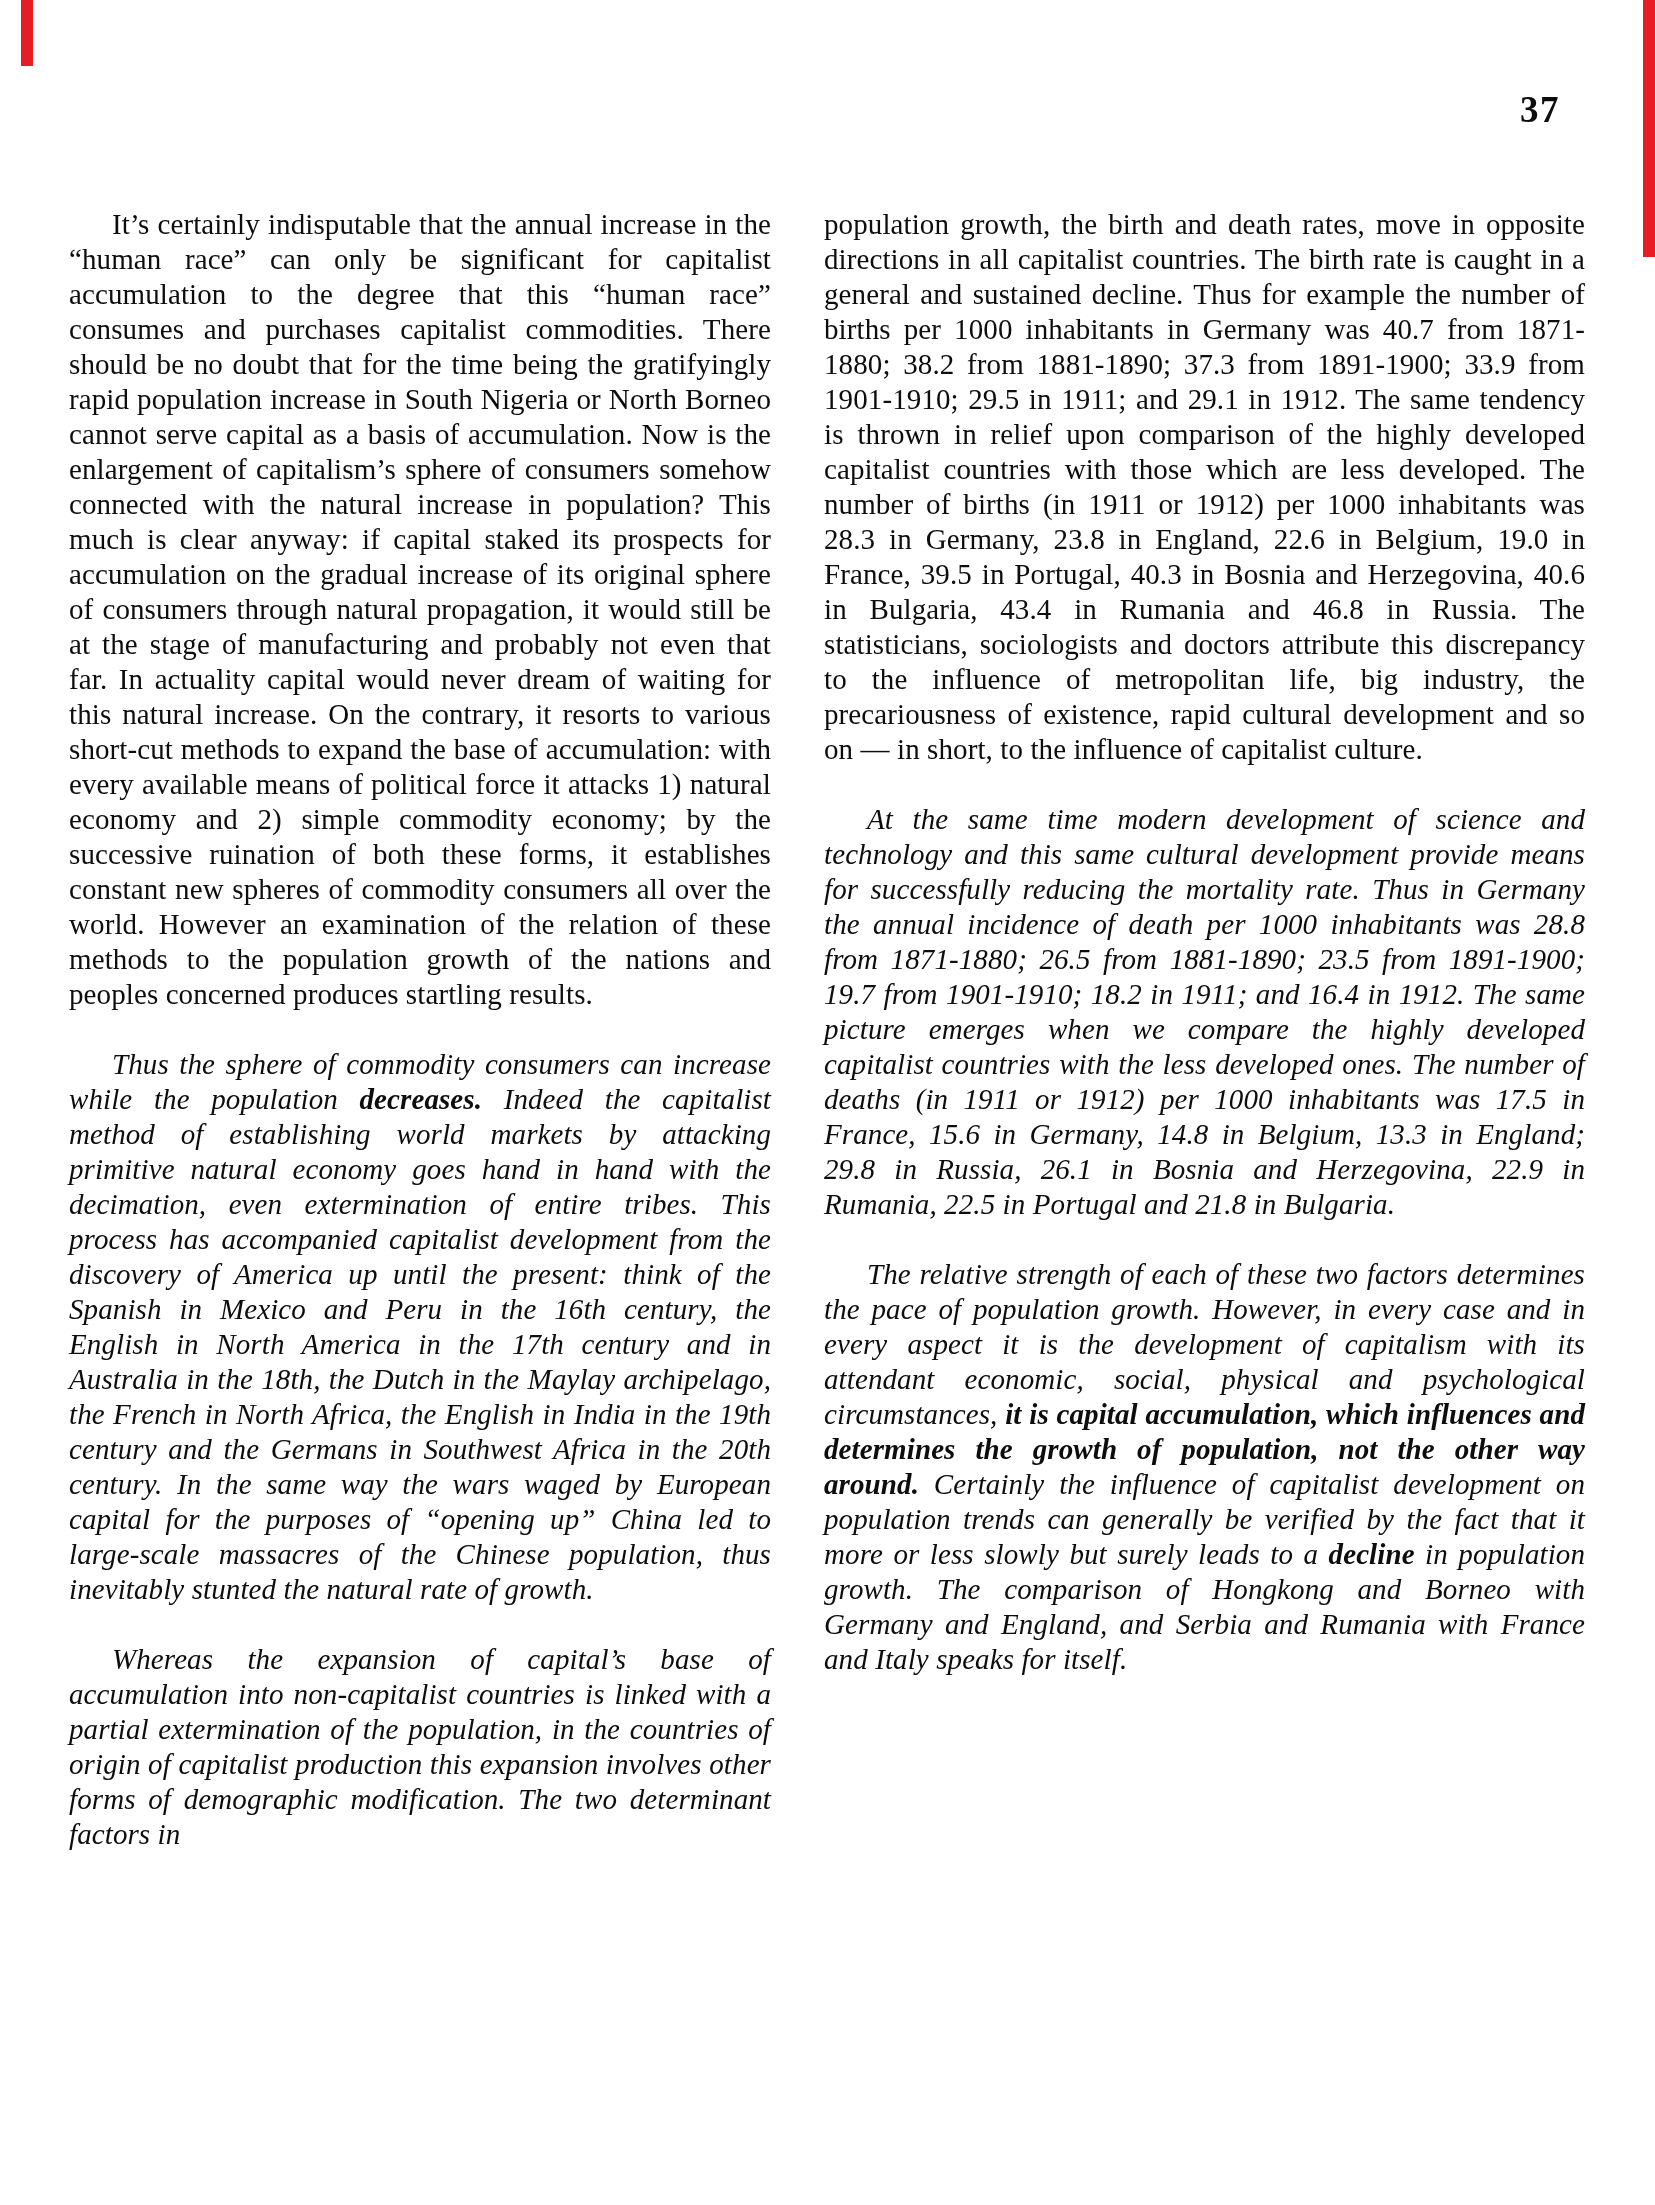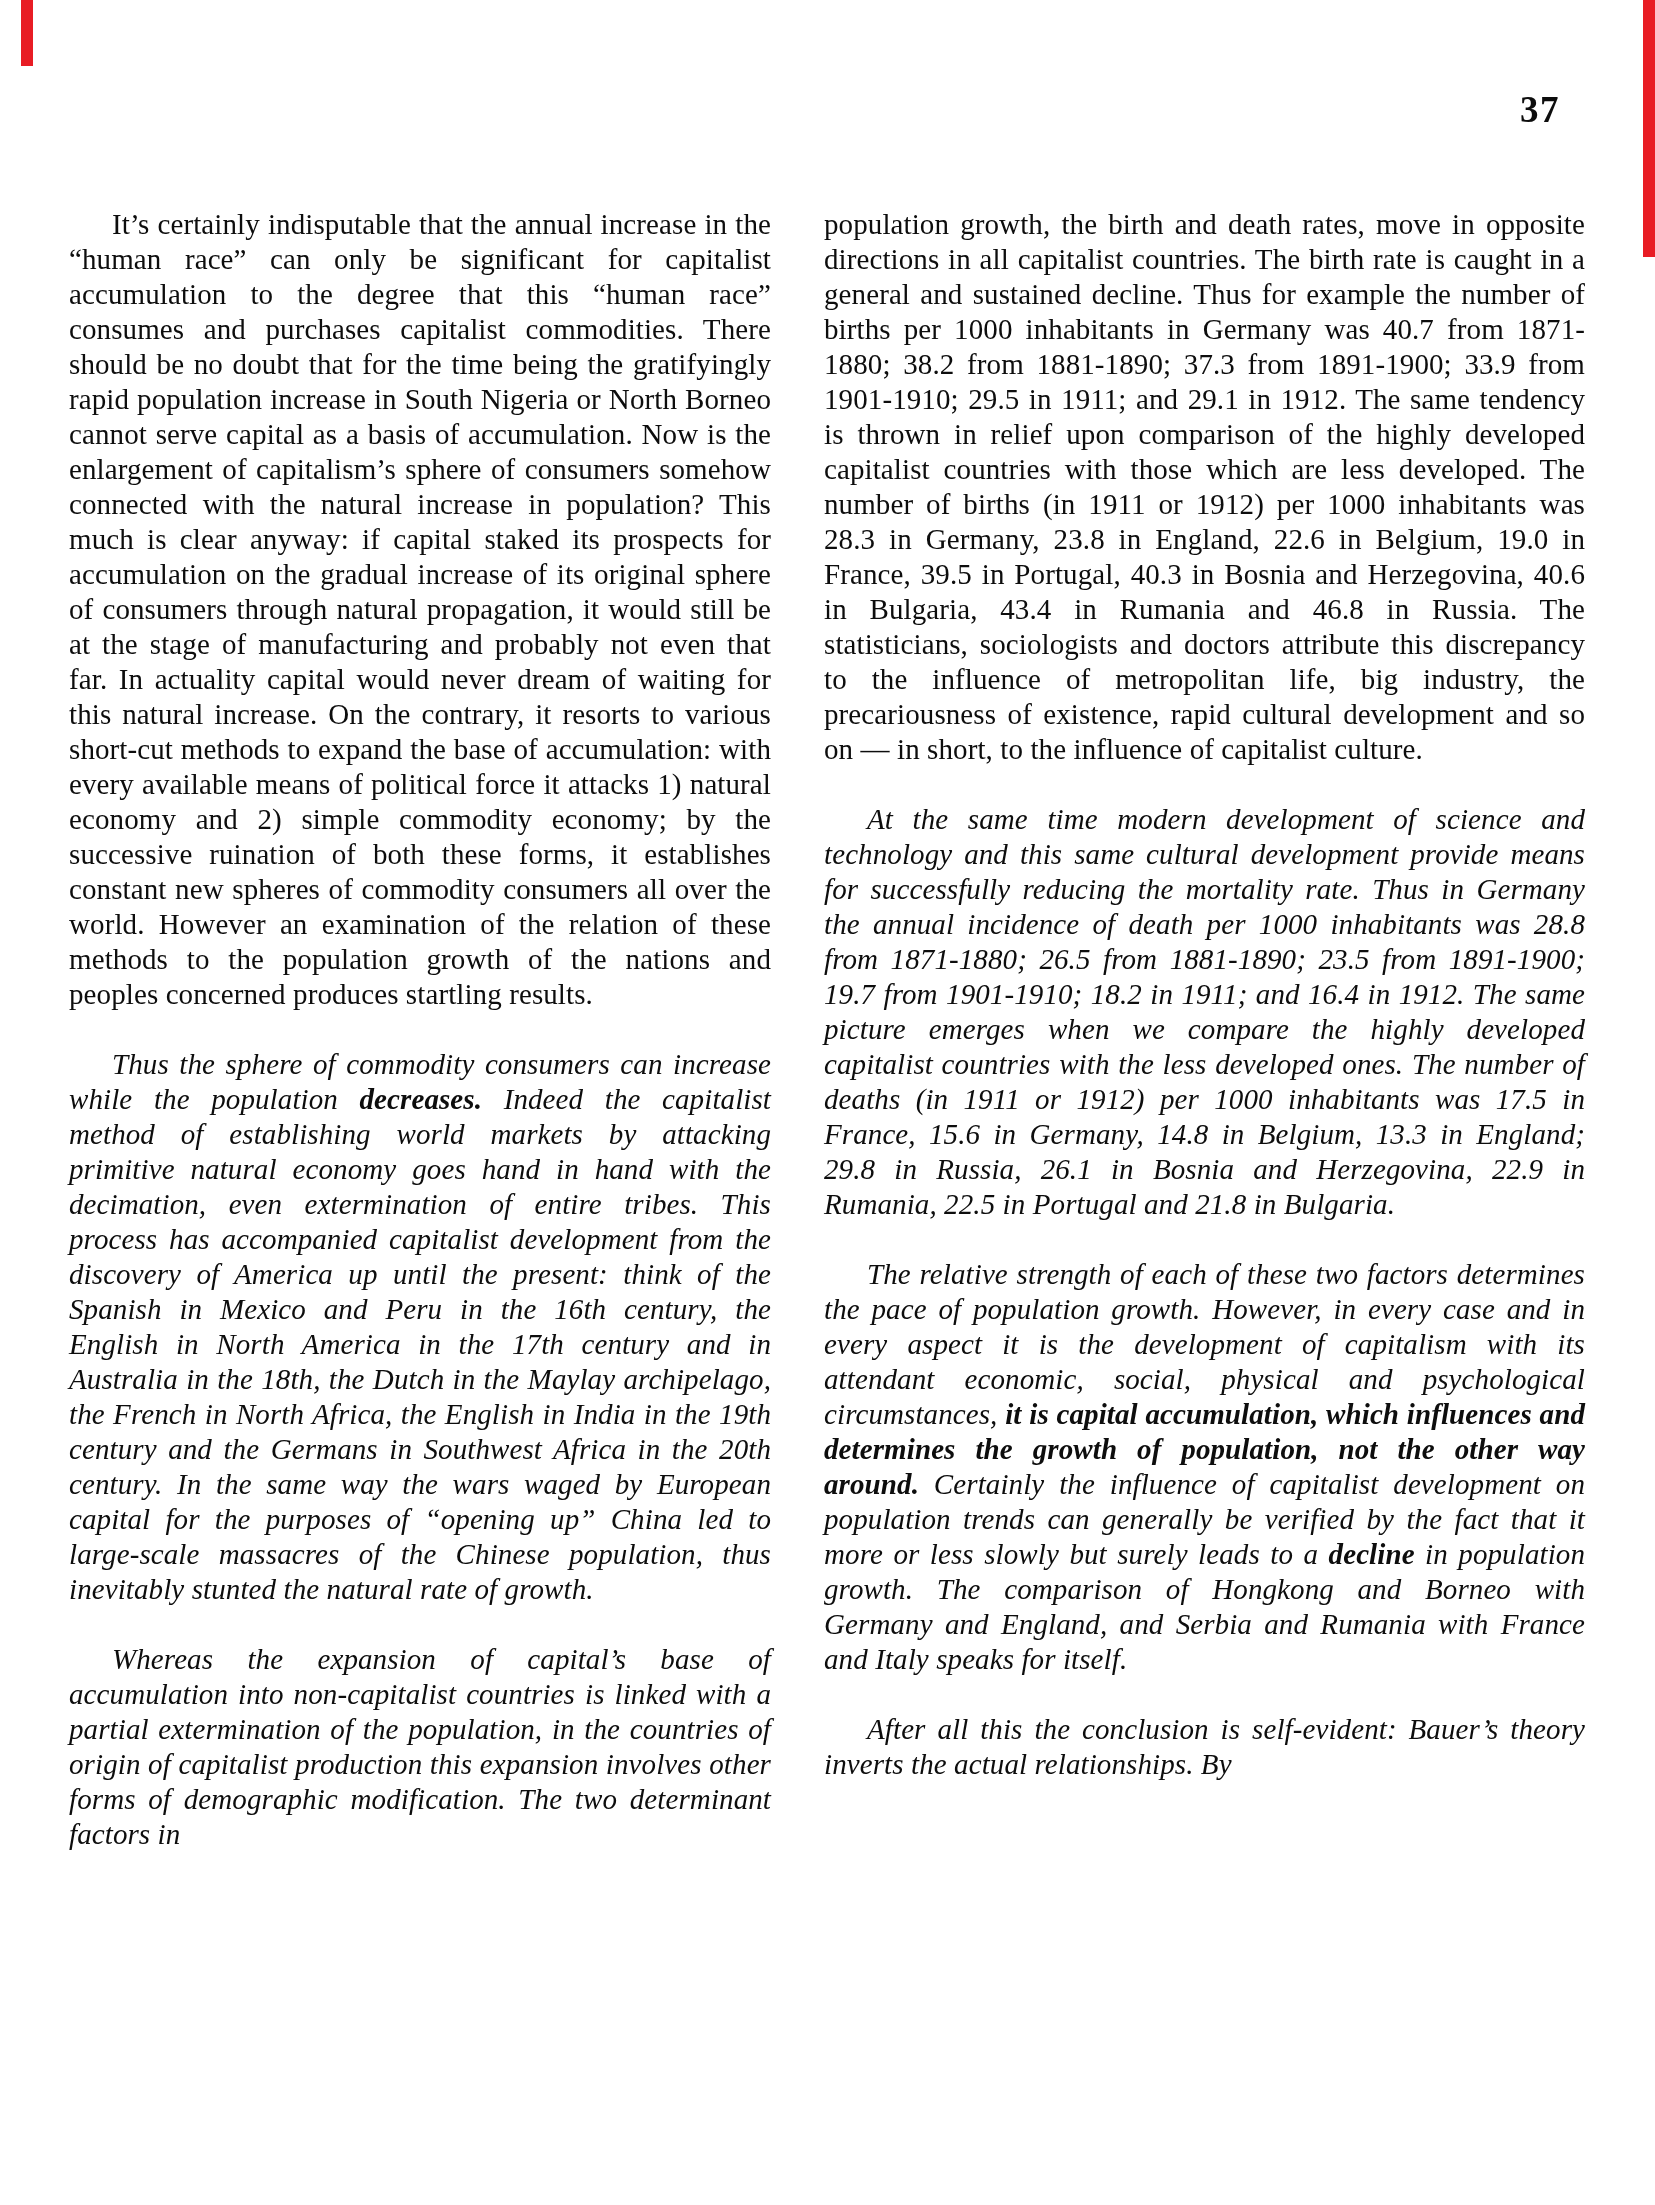--- a/index.html
+++ b/index.html
@@ -70,17 +70,16 @@
   <div class="col col-left">
     <p class="para noindent" style="text-indent:43px"><span>It’s certainly indisputable that the annual increase in the “human race” can only be significant for capitalist accumulation to the degree that this “human race” consumes and purchases capitalist commodities. There should be no doubt that for the time being the gratifyingly rapid population increase in South Nigeria or North Borneo cannot serve capital as a basis of accumulation. Now is the enlargement of capitalism’s sphere of consumers somehow connected with the natural increase in population? This much is clear anyway: if capital staked its prospects for accumulation on the gradual increase of its original sphere of consumers through natural propagation, it would still be at the stage of manufacturing and probably not even that far. In actuality capital would never dream of waiting for this natural increase. On the contrary, it resorts to various short-cut methods to expand the base of accumulation: with every available means of political force it attacks 1) natural economy and 2) simple commodity economy; by the successive ruination of both these forms, it establishes constant new spheres of commodity consumers all over the world. However an examination of the relation of these methods to the population growth of the nations and peoples concerned produces startling results.</span></p>
     <p class="para"><span>Thus the sphere of commodity consumers can increase while the population </span><span class="bold">decreases.</span><span> Indeed the capitalist method of establishing world markets by attacking primitive natural economy goes hand in hand with the decimation, even extermination of entire tribes. This process has accompanied capitalist development from the discovery of America up until the present: think of the Spanish in Mexico and Peru in the 16th century, the English in North America in the 17th century and in Australia in the 18th, the Dutch in the Maylay archipelago, the French in North Africa, the English in India in the 19th century and the Germans in Southwest Africa in the 20th century. In the same way the wars waged by European capital for the purposes of “opening up” China led to large-scale massacres of the Chinese population, thus inevitably stunted the natural rate of growth.</span></p>
     <p class="para"><span>Whereas the expansion of capital’s base of accumulation into non-capitalist countries is linked with a partial extermination of the population, in the countries of origin of capitalist production this expansion involves other forms of demographic modification. The two determinant factors in</span></p>
   </div>
 
   <div class="col col-right">
     <p class="para noindent"><span>population growth, the birth and death rates, move in opposite directions in all capitalist countries. The birth rate is caught in a general and sustained decline. Thus for example the number of births per 1000 inhabitants in Germany was 40.7 from 1871-1880; 38.2 from 1881-1890; 37.3 from 1891-1900; 33.9 from 1901-1910; 29.5 in 1911; and 29.1 in 1912. The same tendency is thrown in relief upon comparison of the highly developed capitalist countries with those which are less developed. The number of births (in 1911 or 1912) per 1000 inhabitants was 28.3 in Germany, 23.8 in England, 22.6 in Belgium, 19.0 in France, 39.5 in Portugal, 40.3 in Bosnia and Herzegovina, 40.6 in Bulgaria, 43.4 in Rumania and 46.8 in Russia. The statisticians, sociologists and doctors attribute this discrepancy to the influence of metropolitan life, big industry, the precariousness of existence, rapid cultural development and so on — in short, to the influence of capitalist culture.</span></p>
     <p class="para"><span>At the same time modern development of science and technology and this same cultural development provide means for successfully reducing the mortality rate. Thus in Germany the annual incidence of death per 1000 inhabitants was 28.8 from 1871-1880; 26.5 from 1881-1890; 23.5 from 1891-1900; 19.7 from 1901-1910; 18.2 in 1911; and 16.4 in 1912. The same picture emerges when we compare the highly developed capitalist countries with the less developed ones. The number of deaths (in 1911 or 1912) per 1000 inhabitants was 17.5 in France, 15.6 in Germany, 14.8 in Belgium, 13.3 in England; 29.8 in Russia, 26.1 in Bosnia and Herzegovina, 22.9 in Rumania, 22.5 in Portugal and 21.8 in Bulgaria.</span></p>
     <p class="para"><span>The relative strength of each of these two factors determines the pace of population growth. However, in every case and in every aspect it is the development of capitalism with its attendant economic, social, physical and psychological circumstances, </span><span class="bold">it is capital accumulation, which influences and determines the growth of population, not the other way around.</span><span> Certainly the influence of capitalist development on population trends can generally be verified by the fact that it more or less slowly but surely leads to a </span><span class="bold">decline</span><span> in population growth. The comparison of Hongkong and Borneo with Germany and England, and Serbia and Rumania with France and Italy speaks for itself.</span></p>
-    <p class="para nogap"><span>After all this the conclusion is self-evident: Bauer’s theory inverts the actual relationships. By</span></p>
   </div>
 
 </div>
 
 
 </body></html>

